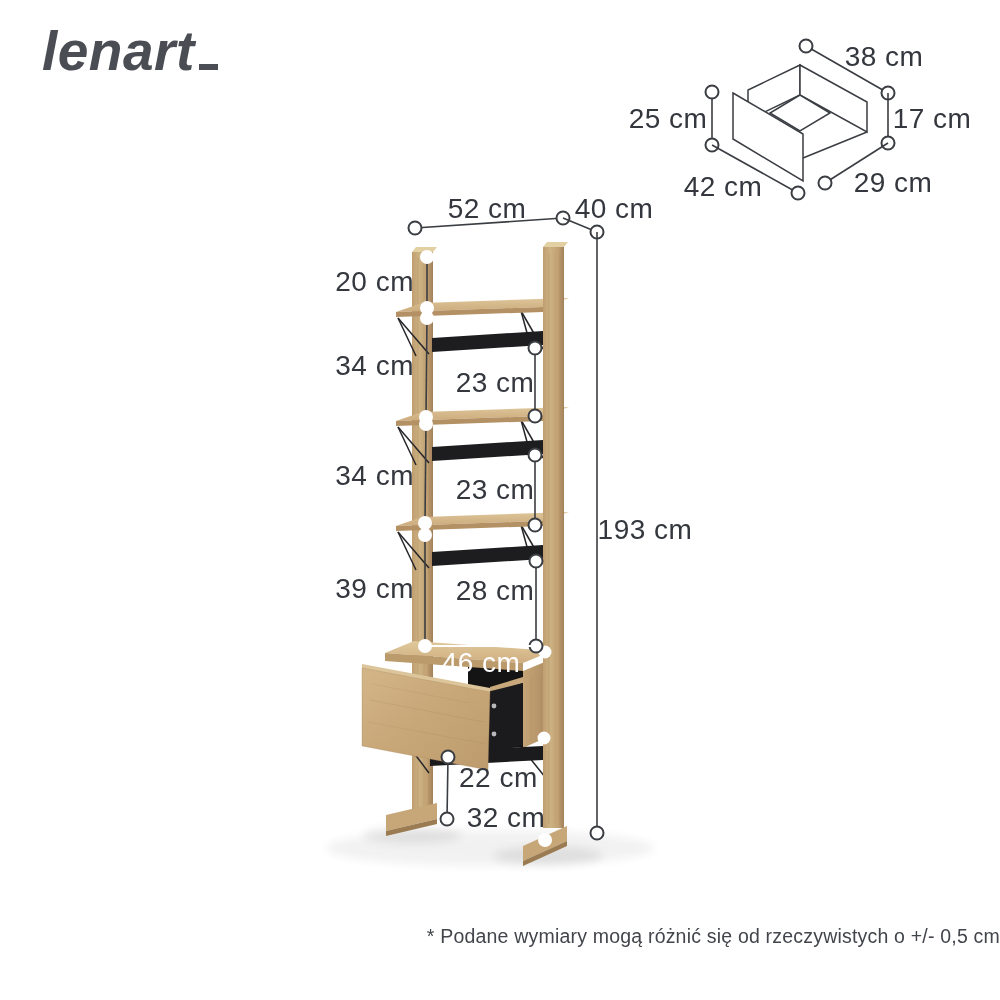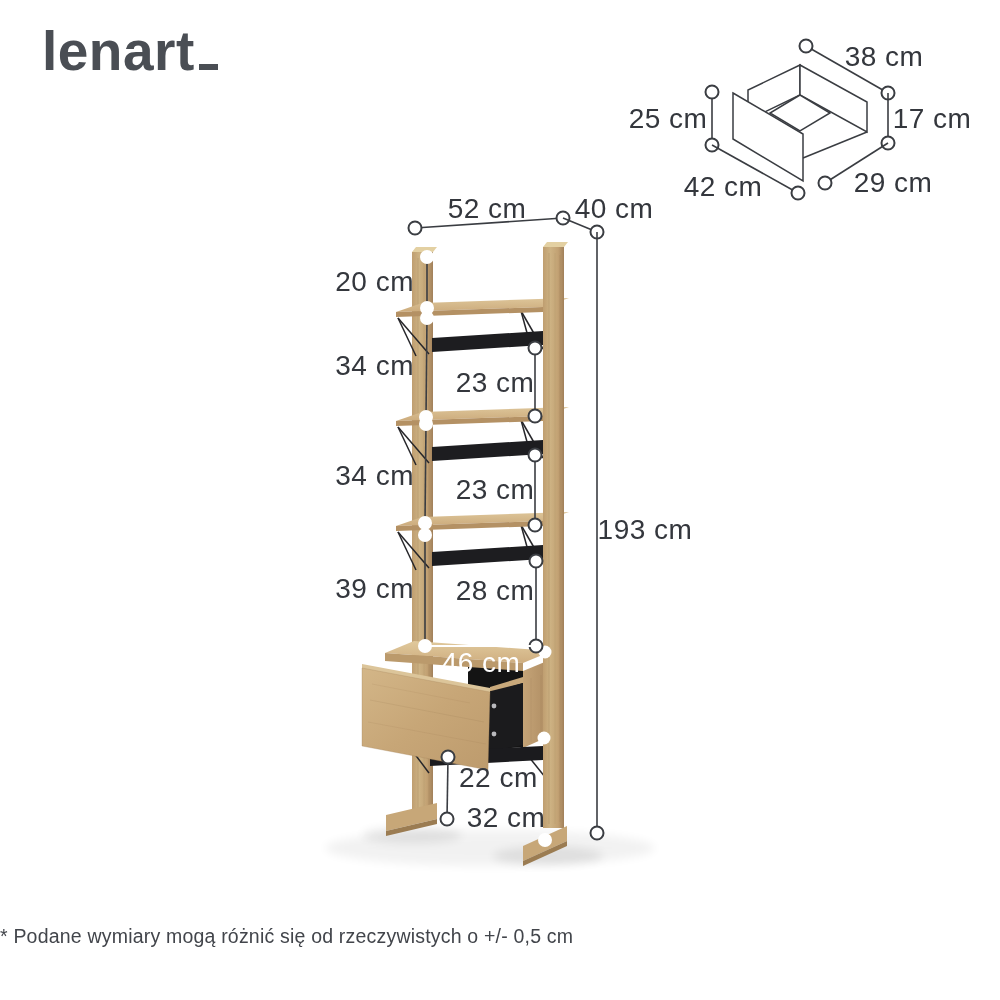--- a/index.html
+++ b/index.html
@@ -1,22 +1,22 @@
 <!DOCTYPE html>
 <html><head>
 <meta charset="utf-8">
 <style>
   html,body{margin:0;padding:0;background:#fff;}
   .canvas{position:relative;width:1000px;height:1000px;background:#ffffff;overflow:hidden;
           font-family:"Liberation Sans","DejaVu Sans",sans-serif;}
   .logo{position:absolute;left:42px;top:24px;font-size:55px;font-weight:bold;
-        color:#4a4e54;letter-spacing:0.5px;line-height:1;}
+        color:#4a4e54;letter-spacing:0.5px;line-height:1;font-style:italic;}
   .logo-underscore{display:inline-block;width:19px;height:6px;background:#4a4e54;margin-left:4px;}
   .diagram-svg{position:absolute;left:0;top:0;}
-  .footnote{position:absolute;left:0;top:925px;width:1000px;text-align:left;
+  .footnote{position:absolute;left:0;top:925px;width:1000px;text-align:right;
             font-size:19.5px;color:#42454b;letter-spacing:0.2px;}
   .dim-label{font-size:28px;fill:#34373d;letter-spacing:0.5px;}
   .dim-label-white{font-size:28px;fill:#ffffff;letter-spacing:0.5px;}
   .dimline{stroke:#3a3d42;stroke-width:1.6;fill:none;}
   .wire{stroke:#26262a;stroke-width:1.5;fill:none;}
   .dot{fill:#ffffff;stroke:#3a3d42;stroke-width:2;}
   .dotw{fill:#ffffff;}
   .box-line{stroke:#3a3d42;stroke-width:1.5;fill:none;}
   .box-face{stroke:#3a3d42;stroke-width:1.5;fill:#ffffff;}
   .grain{stroke:#8a6a42;fill:none;}

